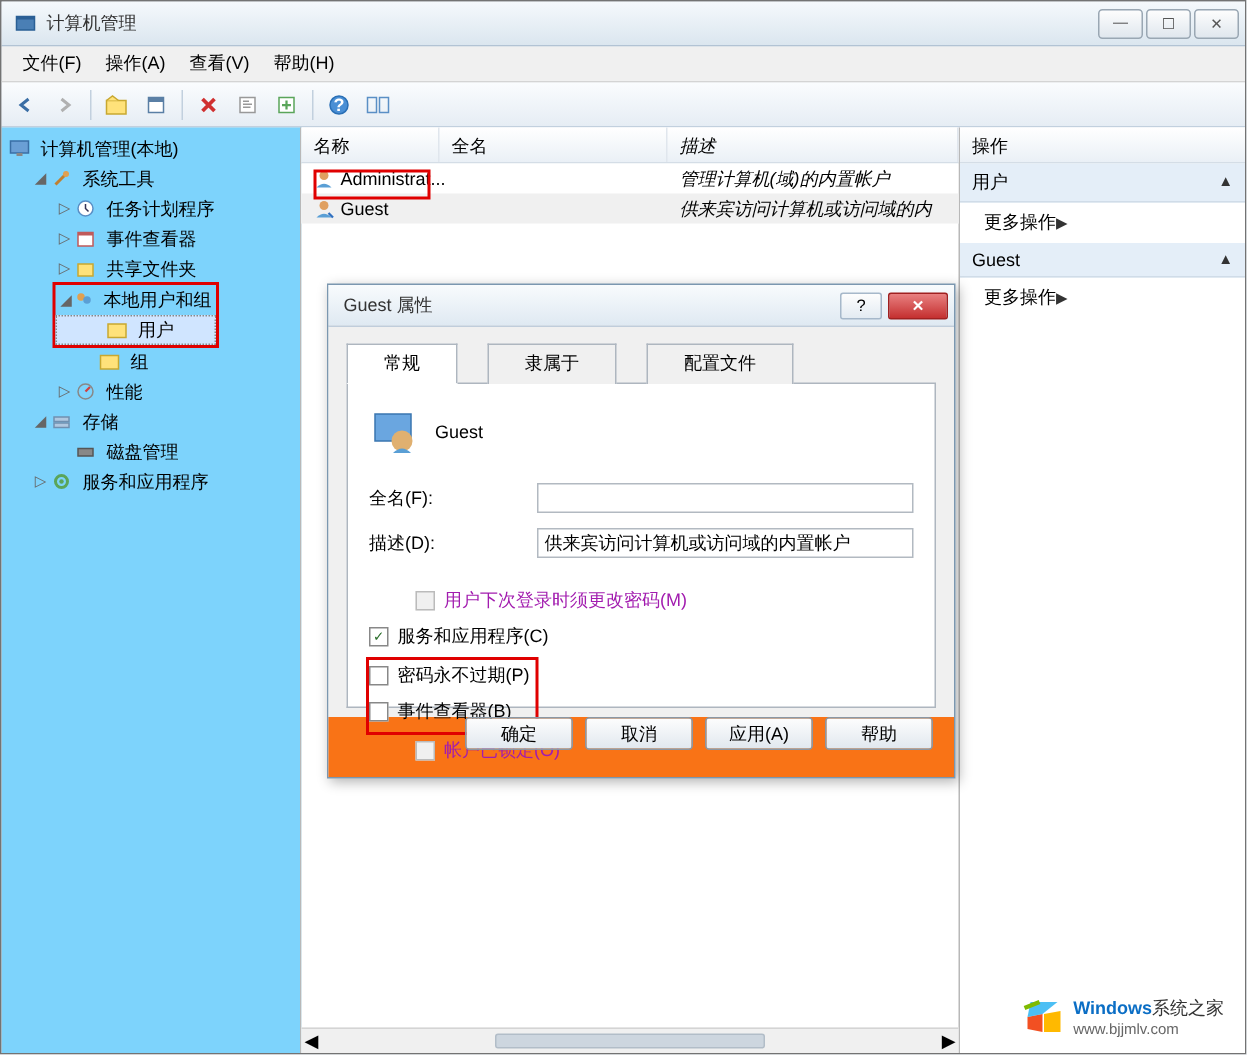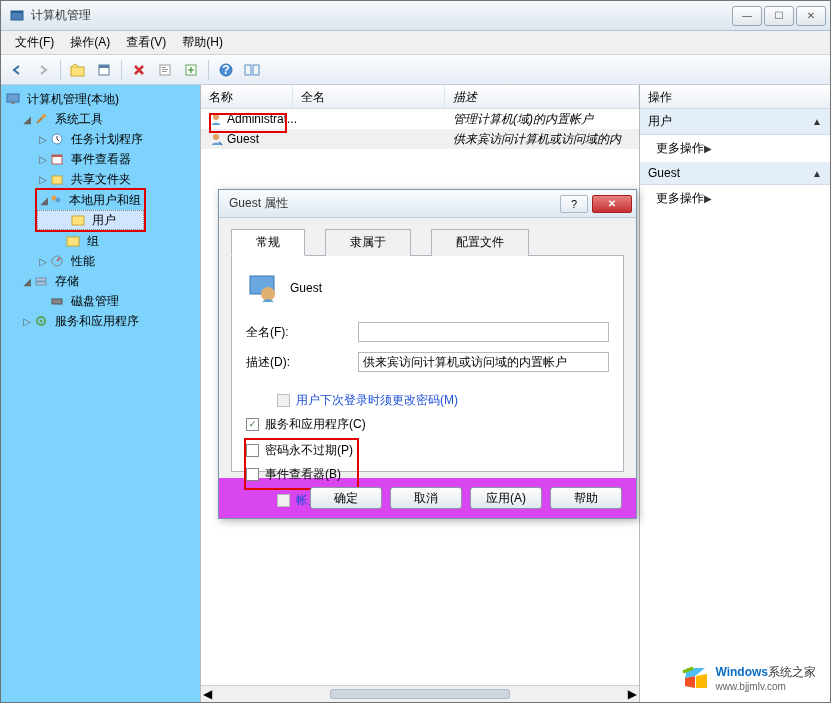--- a/index.html
+++ b/index.html
@@ -52,25 +52,25 @@
     .tabs { display: flex; border-bottom: 1px solid #aeb6bf; }
     .tab { padding: 4px 24px; border: 1px solid #aeb6bf; border-bottom: none; background: #f0f0f0; margin-right: 20px; position: relative; top: 1px; }
     .tab.active { background: #fff; border-bottom: 1px solid #fff; }
     .tab-content { background: #fff; border: 1px solid #aeb6bf; border-top: none; padding: 16px 14px; height: calc(100% - 24px);}
     .user-header { display: flex; align-items: center; gap: 12px; margin-bottom: 18px; }
     .user-bigicon { width: 32px; height: 32px; }
     .form-row { display: flex; align-items: center; margin-bottom: 10px; }
     .form-label { width: 112px; }
     .form-input { flex: 1; height: 20px; border: 1px solid #b2b9c1; background: #fff; padding: 2px 4px; }
     .checkbox-row { display: flex; align-items: center; margin-bottom: 4px; gap: 6px; height: 20px;}
-    .checkbox-row.disabled { color: #1d4ed8; padding-left: 31px; }
+    .checkbox-row.disabled { color: #a21caf; padding-left: 31px; }
     .cb { width: 13px; height: 13px; border: 1px solid #888; background: #fff; display: inline-flex; align-items: center; justify-content: center; font-size: 9px; color: #2a6e2a; }
     .cb.checked::before { content: "✓"; }
     .cb.disabled { background: #f0f0f0; border-color: #bbb; }
-    .dialog-buttons { height: 40px; display: flex; align-items: center; justify-content: flex-end; gap: 8px; padding: 0 14px; border-top: none; background: #d946ef; }
+    .dialog-buttons { height: 40px; display: flex; align-items: flex-start; justify-content: flex-end; gap: 8px; padding: 0 14px; border-top: none; background: #f97316; }
     .dbtn { min-width: 72px; height: 22px; border: 1px solid #8a97a4; background: linear-gradient(to bottom, #fdfdfd, #e1e8ef); border-radius: 3px; padding: 2px 10px; }
     .scrollbar-stub { position: absolute; bottom: 0; left: 0; right: 0; height: 17px; background: #f0f0f0; border-top: 1px solid #d4d4d4; display:flex; align-items:center; justify-content:center;}
     .scroll-thumb { width: 180px; height: 10px; background: #cdd6df; border: 1px solid #b2bdc8; border-radius: 2px;}
     .watermark { position: absolute; right: 8px; bottom: 6px; display: flex; align-items: center; gap: 6px; color: #0b6ec5; font-size: 14px; background: rgba(255,255,255,0.9); padding: 4px 6px; }
     .wm-sub { font-size: 10px; color: #666; display: block; }
     svg { display: block; }
     .checkbox-group { margin-top: 18px; }
   </style>
 </head>
 <body>

